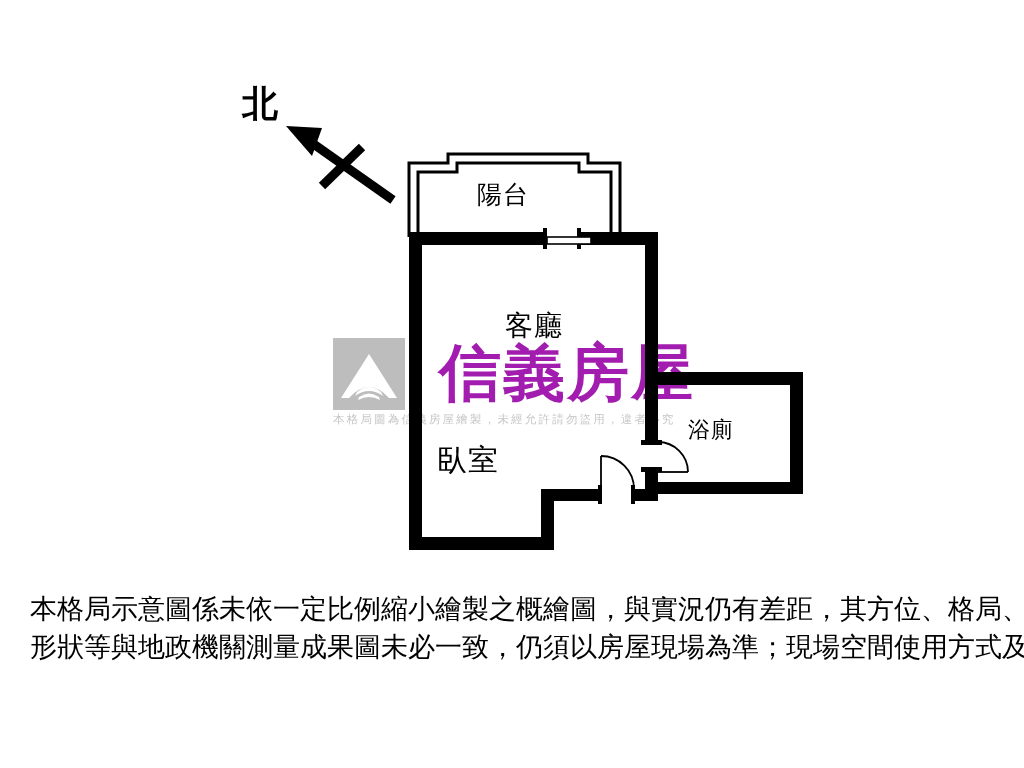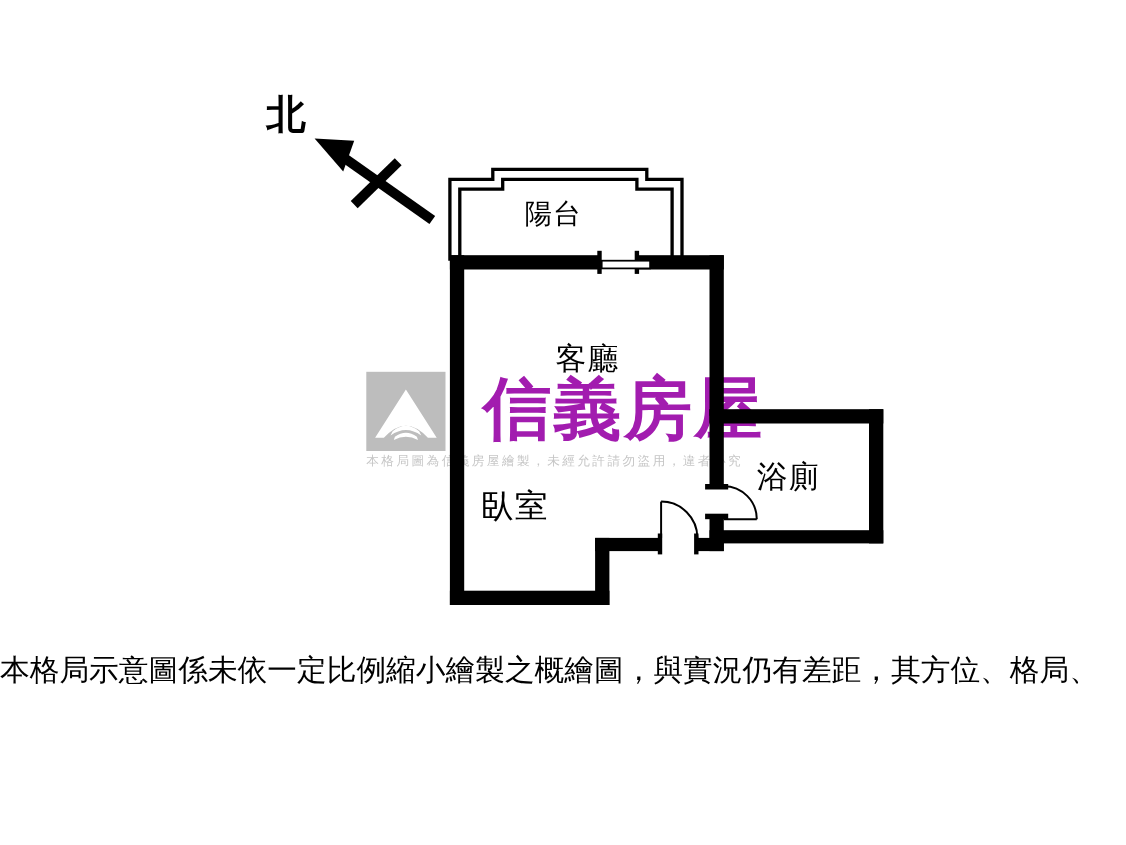--- a/index.html
+++ b/index.html
@@ -47,21 +47,21 @@
     font-size: 28px;
   }
   #label-bedroom {
     left: 437px;
     top: 440px;
     font-size: 30px;
   }
   #label-bath {
     left: 688px;
     top: 415px;
-    font-size: 28px;
+    font-size: 22px;
   }
   #label-north {
     position: absolute;
     left: 242px;
     top: 80px;
     font-size: 36px;
     font-weight: 600;
     font-family: "Liberation Serif", "DejaVu Serif", serif;
     color: #000;
   }
@@ -120,20 +120,21 @@
     top: 590px;
     width: 1020px;
     font-family: "Liberation Serif", "DejaVu Serif", serif;
     font-size: 27px;
     line-height: 38px;
     color: #000;
     letter-spacing: 0px;
   }
   #disclaimer div {
     white-space: nowrap;
+    padding-left: 30px;
   }
 </style>
 </head>
 <body>
 
 <div id="page">
 
   <div id="watermark">
     <div id="watermark-logo">
       <svg class="peak" viewBox="0 0 60 50" xmlns="http://www.w3.org/2000/svg">
@@ -205,15 +206,16 @@
 
   <div class="room-label" id="label-balcony">陽台</div>
   <div class="room-label" id="label-living">客廳</div>
   <div class="room-label" id="label-bedroom">臥室</div>
   <div class="room-label" id="label-bath">浴廁</div>
 
   <div id="label-north">北</div>
 
   <div id="disclaimer">
     <div>本格局示意圖係未依一定比例縮小繪製之概繪圖，與實況仍有差距，其方位、格局、</div>
+    <div>形狀等與地政機關測量成果圖未必一致，仍須以房屋現場為準；現場空間使用方式及</div>
   </div>
 
 </div>
 
 </body></html>

